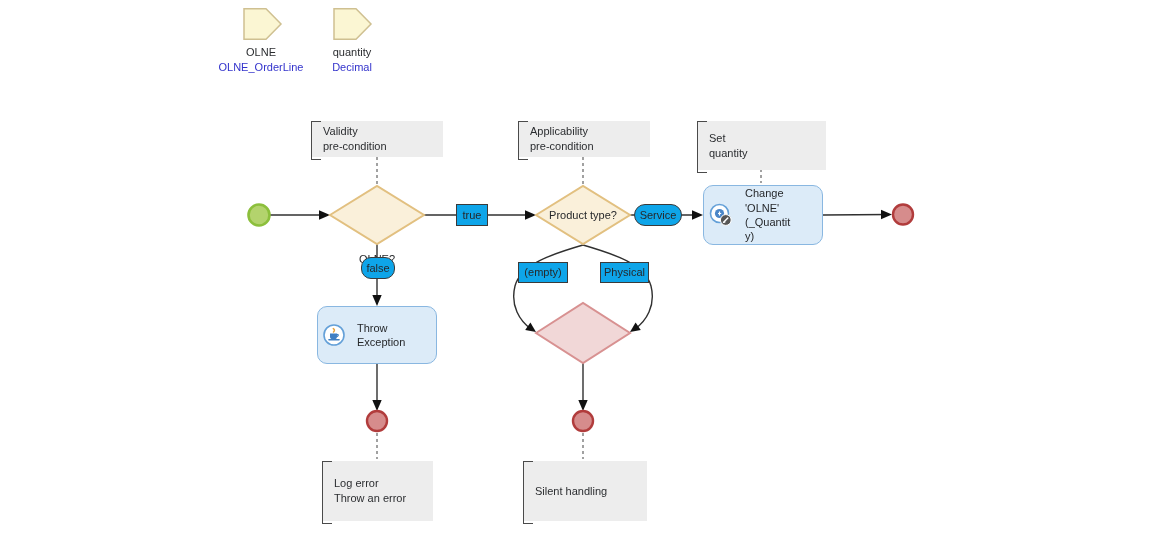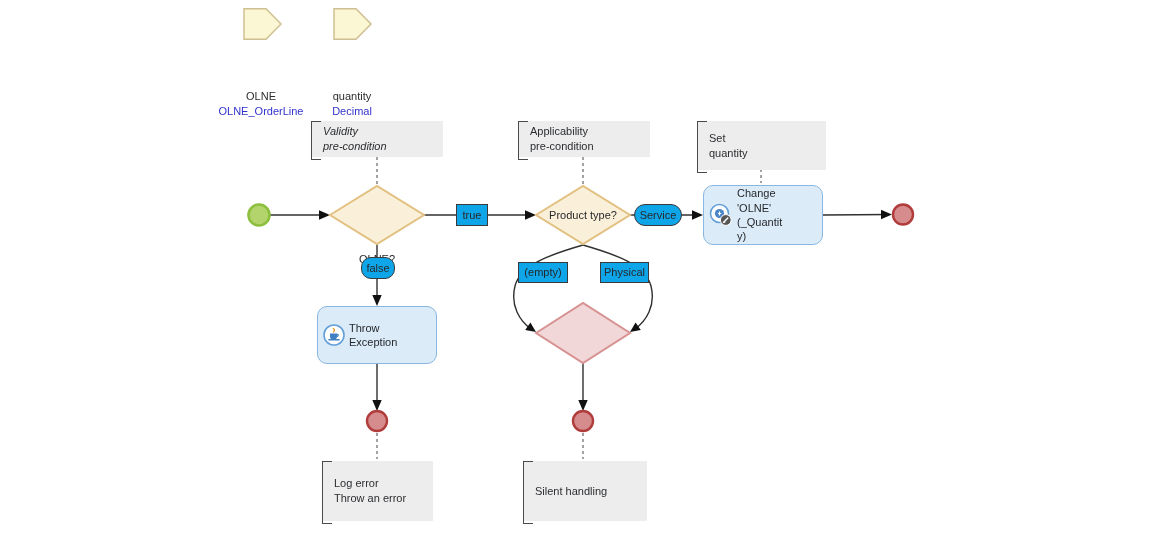--- a/index.html
+++ b/index.html
@@ -7,21 +7,21 @@
   #stage {
     position:relative; width:1160px; height:535px; overflow:hidden;
     background:#ffffff;
     font-family:"Liberation Sans", sans-serif;
     color:#26282b; font-size:11px;
   }
   #wires { position:absolute; left:0; top:0; width:1160px; height:535px; }
 
   .param {
     position:absolute; width:100px; display:flex; flex-direction:column;
-    align-items:center; text-align:center;margin-top:44px;
+    align-items:center; text-align:center;
   }
   .param .pname { margin-top:4px; color:#2b2d30; }
   .param .ptype { margin-top:3px; color:#3333cc; }
 
   .ann {
     position:absolute; background:#ededed; color:#2b2d30;
     display:flex; align-items:center;
     padding:4px 8px 4px 12px; line-height:1.35;
   }
   .ann::before {
@@ -32,21 +32,21 @@
 
   .elabel {
     position:absolute; background:#0ea5e9; border:1.4px solid #3a3a3a;
     display:flex; align-items:center; justify-content:center;
     color:#26282b; line-height:1;
   }
 
   .activity {
     position:absolute; background:#dcebf8; border:1.5px solid #89b7e1;
     border-radius:10px; display:flex; align-items:center;
-    padding:4px 6px 4px 5px; gap:4px; color:#26282b; line-height:1.3;
+    padding:4px 6px 4px 5px; gap:12px; color:#26282b; line-height:1.3;
   }
   .activity .cap { flex:1; }
 
   .node-label {
     position:absolute; display:flex; align-items:center; justify-content:center;
     color:#26282b; pointer-events:none;
   }
 </style>
 </head>
 <body>
@@ -102,21 +102,21 @@
 
   <div class="param" style="left:211px; top:42px;">
     <div class="pname">OLNE</div>
     <div class="ptype">OLNE_OrderLine</div>
   </div>
   <div class="param" style="left:302px; top:42px;">
     <div class="pname">quantity</div>
     <div class="ptype">Decimal</div>
   </div>
 
-  <div class="ann" style="left:311px; top:121px; width:132px; height:36px;font-style:italic;">
+  <div class="ann" style="left:311px; top:121px; width:132px; height:36px;">
     <span class="preline">Validity
 pre-condition</span>
   </div>
   <div class="ann" style="left:518px; top:121px; width:132px; height:36px;">
     <span class="preline">Applicability
 pre-condition</span>
   </div>
   <div class="ann" style="left:697px; top:121px; width:129px; height:49px;">
     <span class="preline">Set
 quantity</span>

